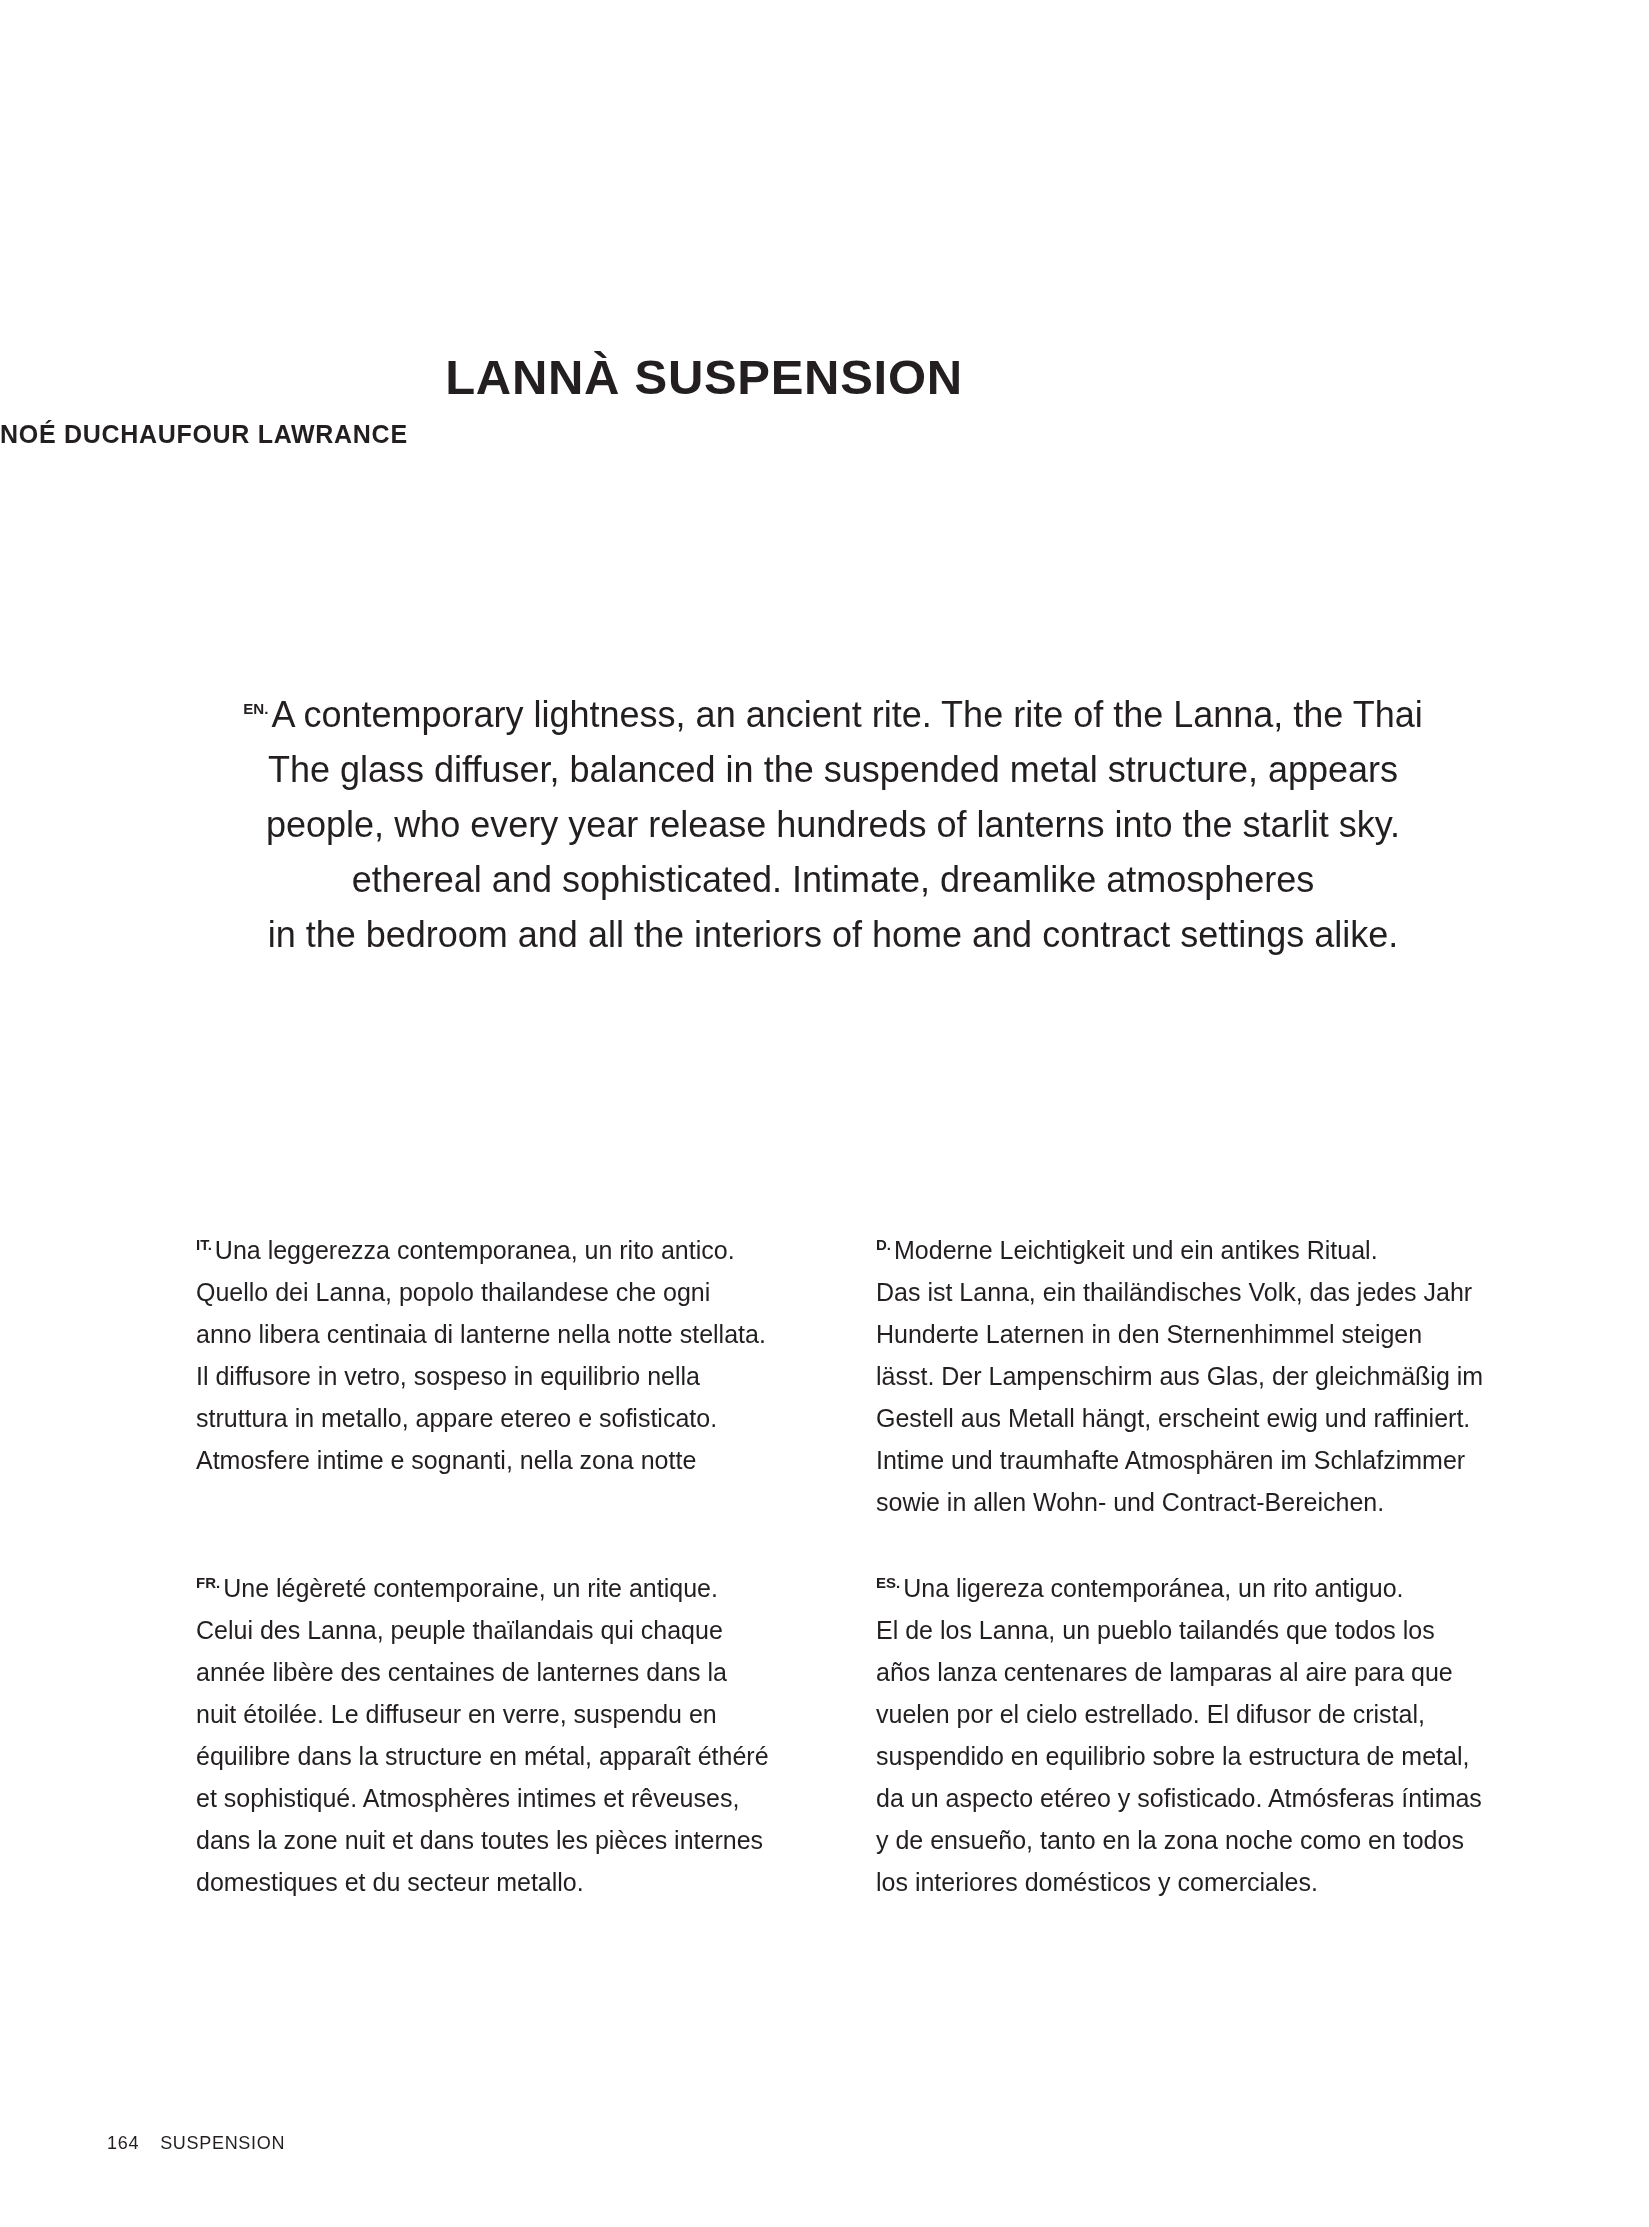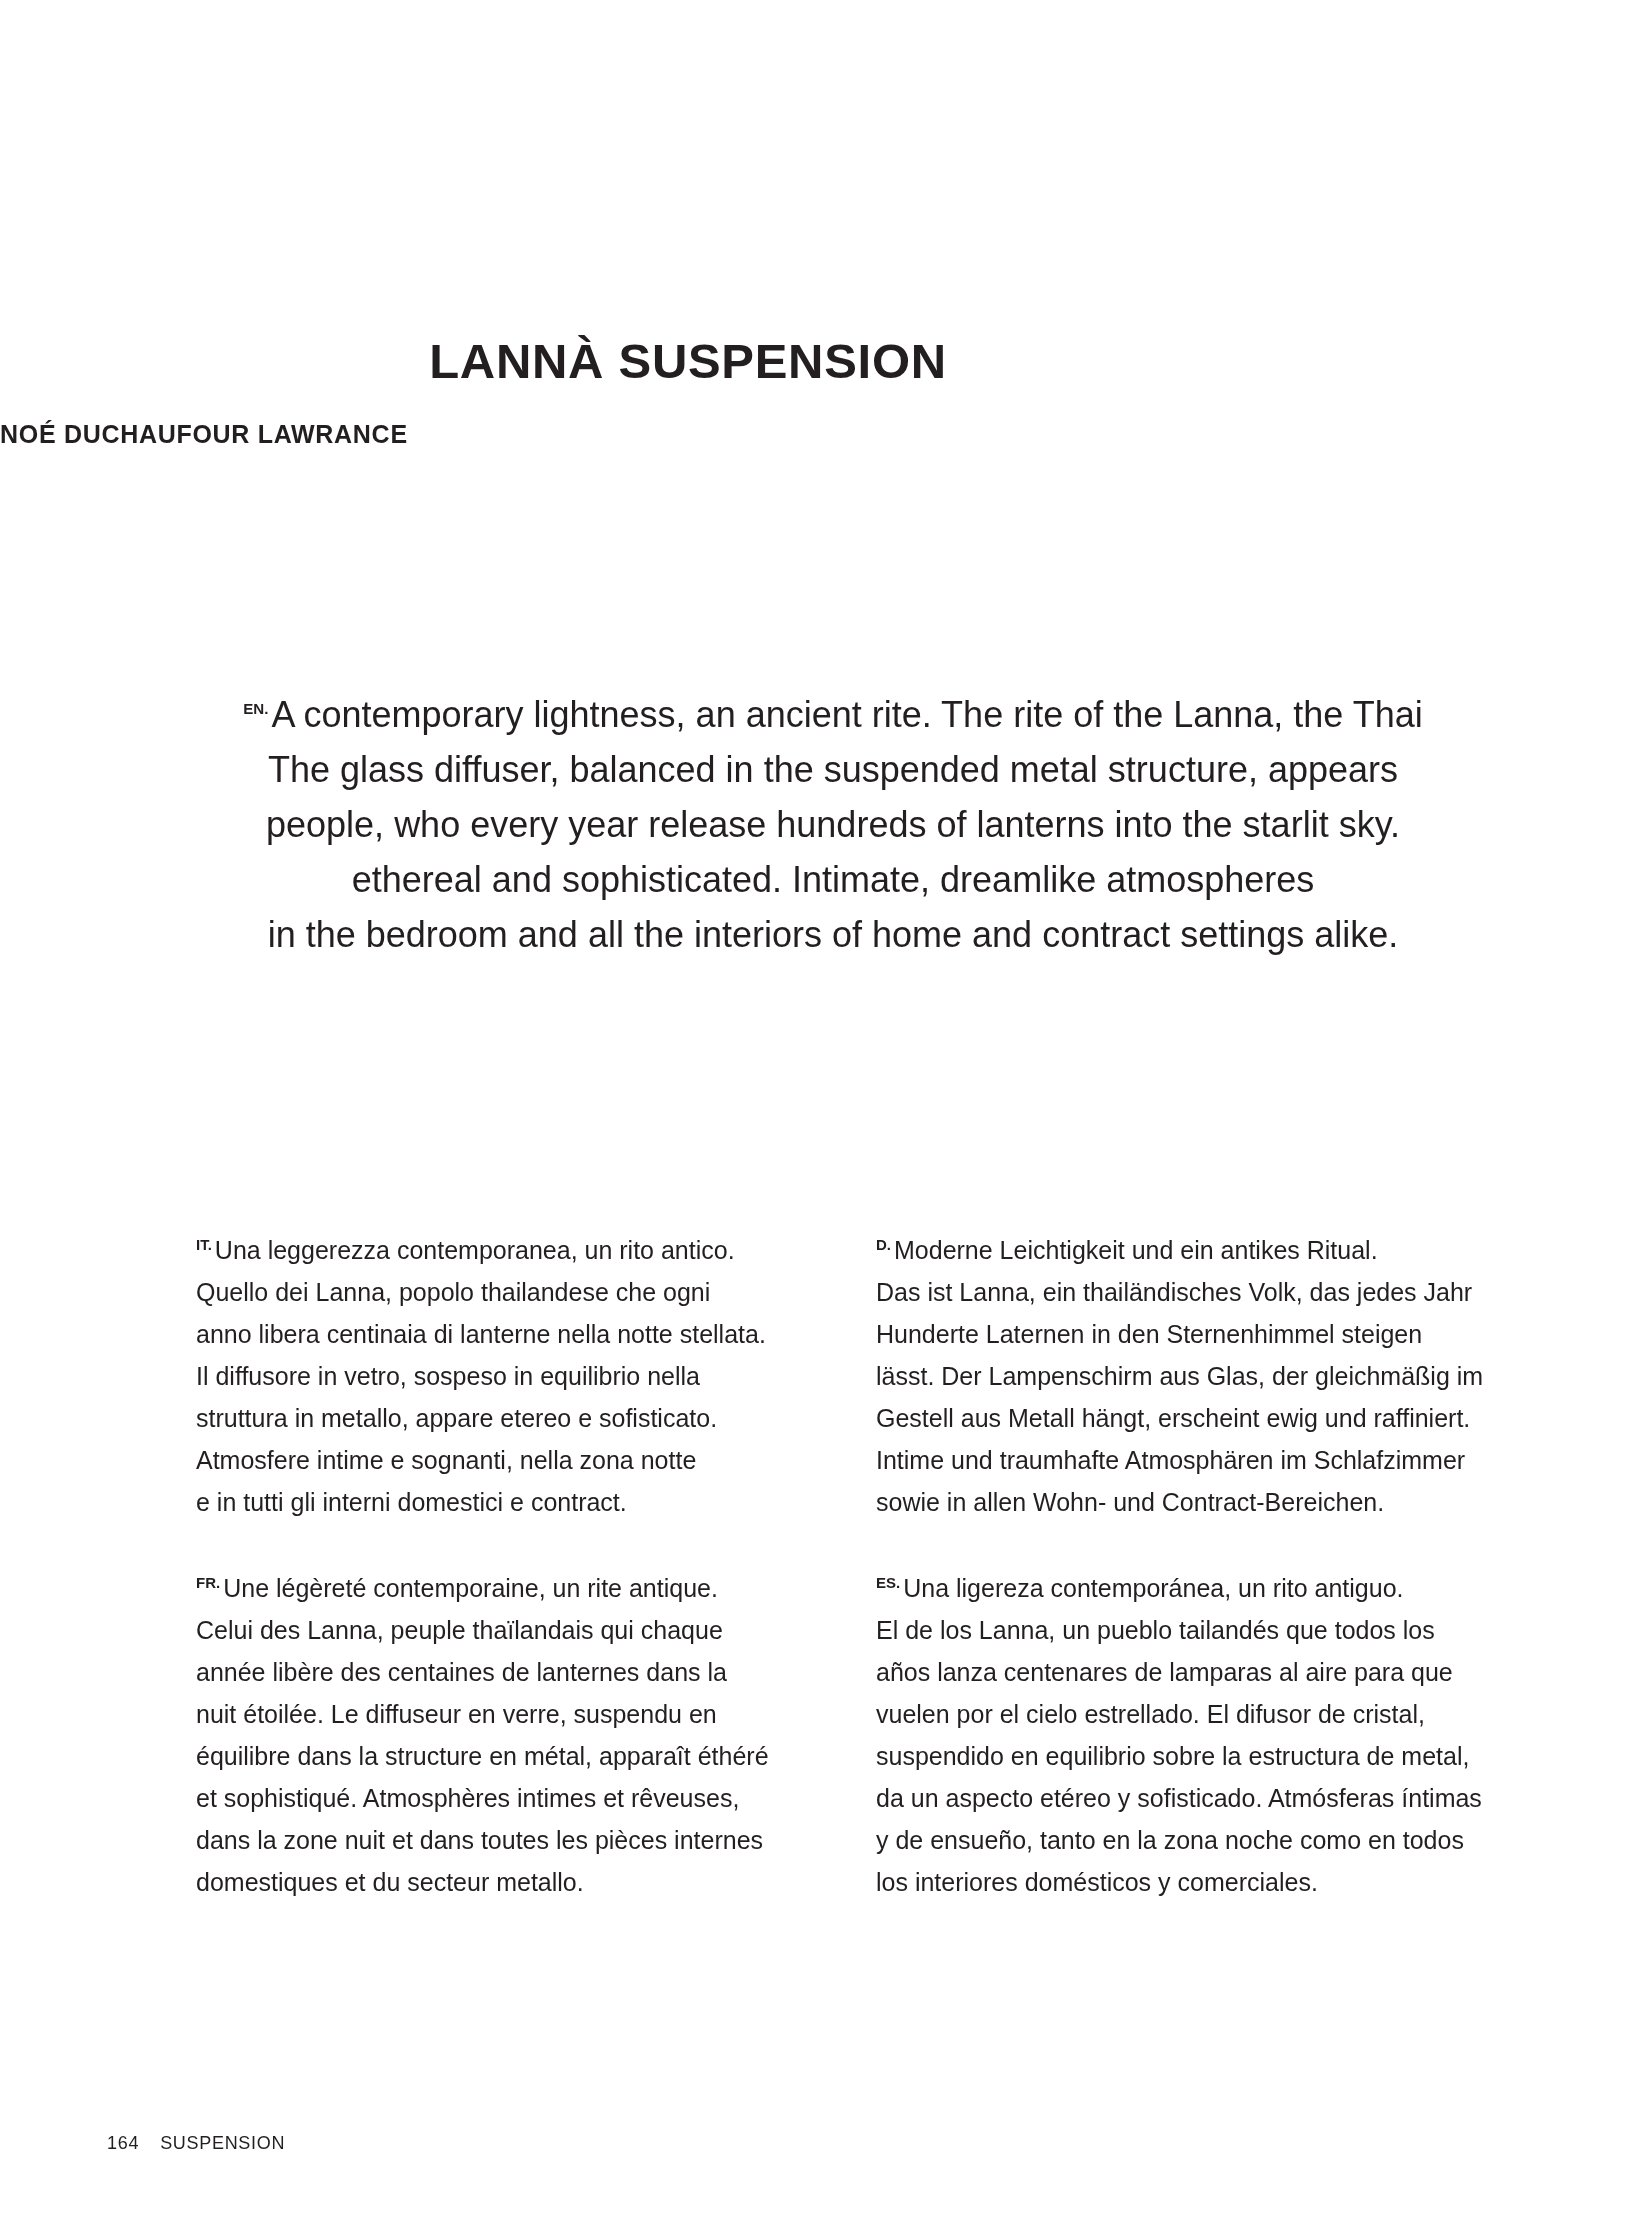--- a/index.html
+++ b/index.html
@@ -1,19 +1,19 @@
 <!DOCTYPE html>
 <html style="font-size:10.6px"><head>
 <meta charset="utf-8">
 <style>
   html, body { margin: 0; padding: 0; background: #ffffff; }
   body { width: 1650px; height: 2227px; position: relative; overflow: hidden;
          font-family: "Liberation Sans", "DejaVu Sans", sans-serif; color: #231f20; }
   .title { position: absolute; top: 333px; left: 0; width: 1376px; text-align: center;
-           font-size: 49px; font-weight: bold; letter-spacing: 0.7px; margin: 0; }
+           font-size: 49px; font-weight: bold; letter-spacing: 0.7px; margin: 16px; }
   .subtitle { position: absolute; top: 420px; left: 0; width: 1650px; text-align: left;
               font-size: 25px; font-weight: bold; letter-spacing: 0.7px; margin: 0; }
   .intro { position: absolute; top: 673px; left: 132px; width: 1386px; text-align: center;
            font-size: 36px; line-height: 55px; margin: 8px; }
   .intro .line { display: block; white-space: nowrap; }
   .tag { font-size: 0.42em; font-weight: bold; vertical-align: 0.85em; margin-right: 0.2em; }
   .col { position: absolute; width: 660px; font-size: 25px; line-height: 42px; margin-left: 31px; }
   .col .line { display: block; white-space: nowrap; }
   .col .tag { font-size: 0.6em; vertical-align: 0.6em; }
   .footer { position: absolute; top: 2133px; left: 107px; font-size: 18px; letter-spacing: 0.7px; }
@@ -34,21 +34,20 @@
   <span class="line">in the bedroom and all the interiors of home and contract settings alike.</span>
 </p>
 
 <div class="col" style="top:1224px; left:165px;">
   <span class="line"><span class="tag">IT.</span><span>Una leggerezza contemporanea, un rito antico.</span></span>
   <span class="line">Quello dei Lanna, popolo thailandese che ogni</span>
   <span class="line">anno libera centinaia di lanterne nella notte stellata.</span>
   <span class="line">Il diffusore in vetro, sospeso in equilibrio nella</span>
   <span class="line">struttura in metallo, appare etereo e sofisticato.</span>
   <span class="line">Atmosfere intime e sognanti, nella zona notte</span>
-  <span class="line">e in tutti gli interni domestici e contract.</span>
 </div>
 
 <div class="col" style="top:1224px; left:845px;">
   <span class="line"><span class="tag">D.</span><span>Moderne Leichtigkeit und ein antikes Ritual.</span></span>
   <span class="line">Das ist Lanna, ein thailändisches Volk, das jedes Jahr</span>
   <span class="line">Hunderte Laternen in den Sternenhimmel steigen</span>
   <span class="line">lässt. Der Lampenschirm aus Glas, der gleichmäßig im</span>
   <span class="line">Gestell aus Metall hängt, erscheint ewig und raffiniert.</span>
   <span class="line">Intime und traumhafte Atmosphären im Schlafzimmer</span>
   <span class="line">sowie in allen Wohn- und Contract-Bereichen.</span>

